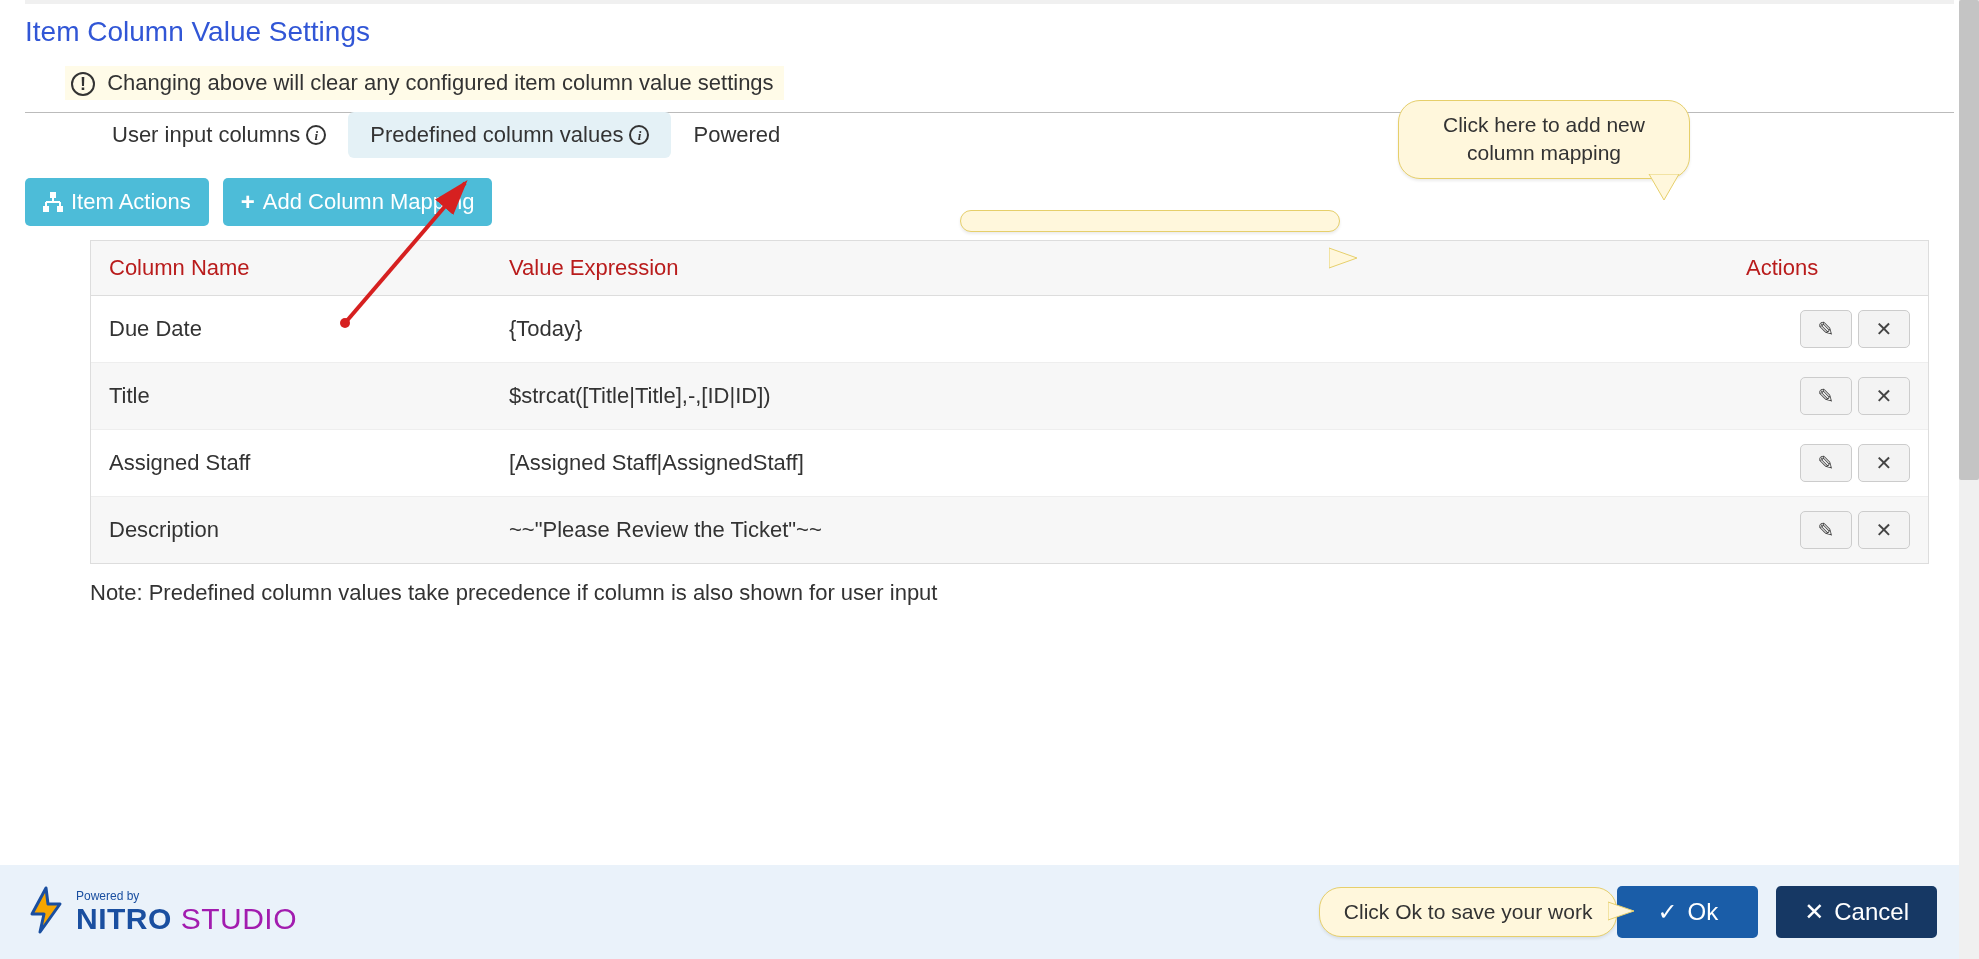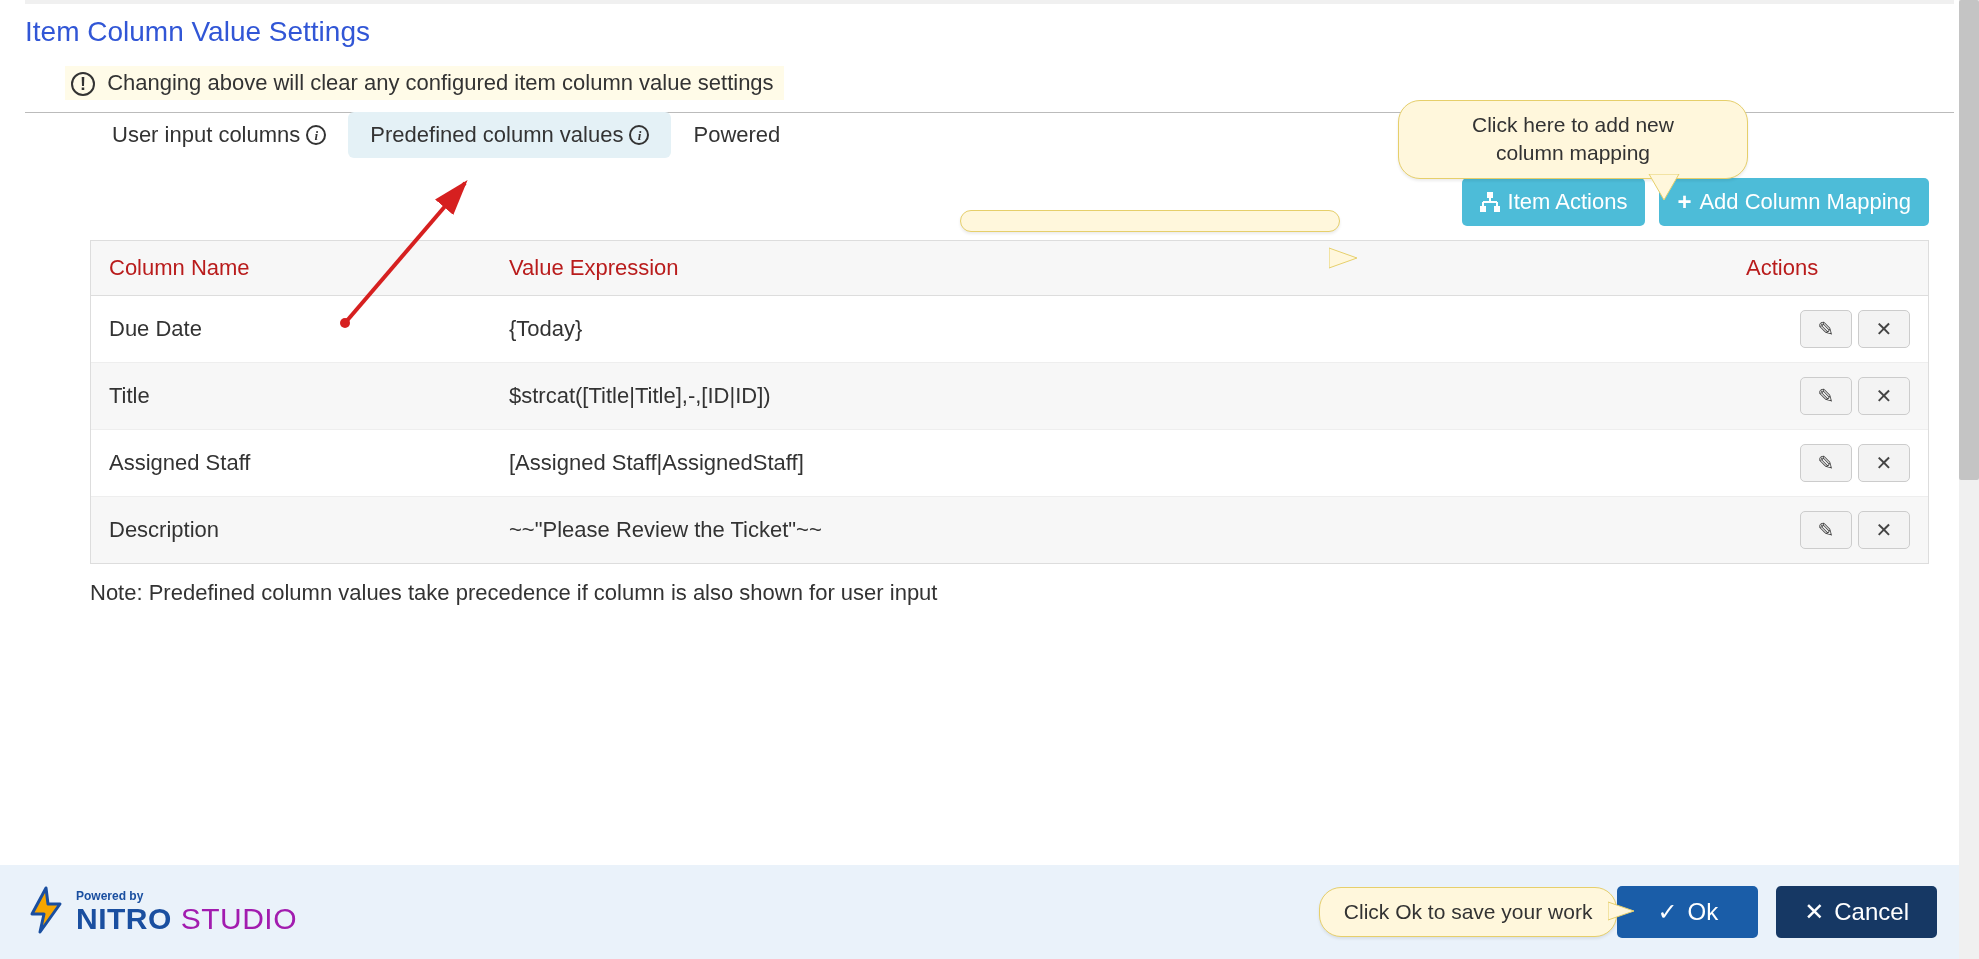--- a/index.html
+++ b/index.html
@@ -88,21 +88,20 @@
     border-radius: 22px;
     padding: 10px 24px;
     font-size: 21px;
     color: #333;
     text-align: center;
     box-shadow: 0 2px 3px rgba(0,0,0,0.08);
     line-height: 1.35;
   }
   .button-row {
     display: flex;
-    justify-content: flex-end;
     gap: 14px;
     margin: 20px 25px 14px 25px;
   }
   .btn-primary {
     background: #4dbcd8;
     color: #fff;
     border: none;
     border-radius: 5px;
     padding: 10px 18px;
     font-size: 22px;
@@ -166,21 +165,21 @@
   }
   .logo {
     display: flex;
     align-items: center;
     gap: 6px;
   }
   .logo-mark {
     display: inline-block;
   }
   .logo-text { display: flex; flex-direction: column; line-height: 1; }
-  .powered-by { font-size: 12px; font-weight: 700; color: #1a4fa0; margin-bottom: 2px; }
+  .powered-by { font-size: 12px; font-weight: 400; color: #1a4fa0; margin-bottom: 2px; }
   .brand-main { font-size: 30px; font-weight: 800; color: #1a4fa0; letter-spacing: 0.5px; }
   .brand-main .light { font-weight: 400; color: #a21caf; }
   .footer-actions {
     display: flex;
     align-items: center;
     gap: 18px;
   }
   .btn-ok {
     background: #1a5da8;
     color: #fff;
@@ -263,21 +262,21 @@
 </div>
 
 
 <div class="callout" style="left:960px; top:210px; width:380px;">
   <svg style="position:absolute; right:-20px; top:32px;" width="30" height="30">
     <path d="M0,5 L28,15 L0,25 Z" fill="#fff7dc" stroke="#e6cf6b"></path>
   </svg>
 </div>
 
 
-<div class="callout" style="left:1398px; top:100px; width:350px;">
+<div class="callout" style="left:1398px; top:100px; width:292px;">
   <span style="white-space:pre-line; display:block;">Click here to add new
 column mapping</span>
   <svg style="position:absolute; left:245px; bottom:-24px;" width="40" height="28">
     <path d="M5,0 L35,0 L20,26 Z" fill="#fff7dc" stroke="#e6cf6b"></path>
   </svg>
 </div>
 
 <div class="button-row" style="margin-right:50px;">
   <button class="btn-primary">
     <svg width="20" height="20" viewBox="0 0 20 20">

